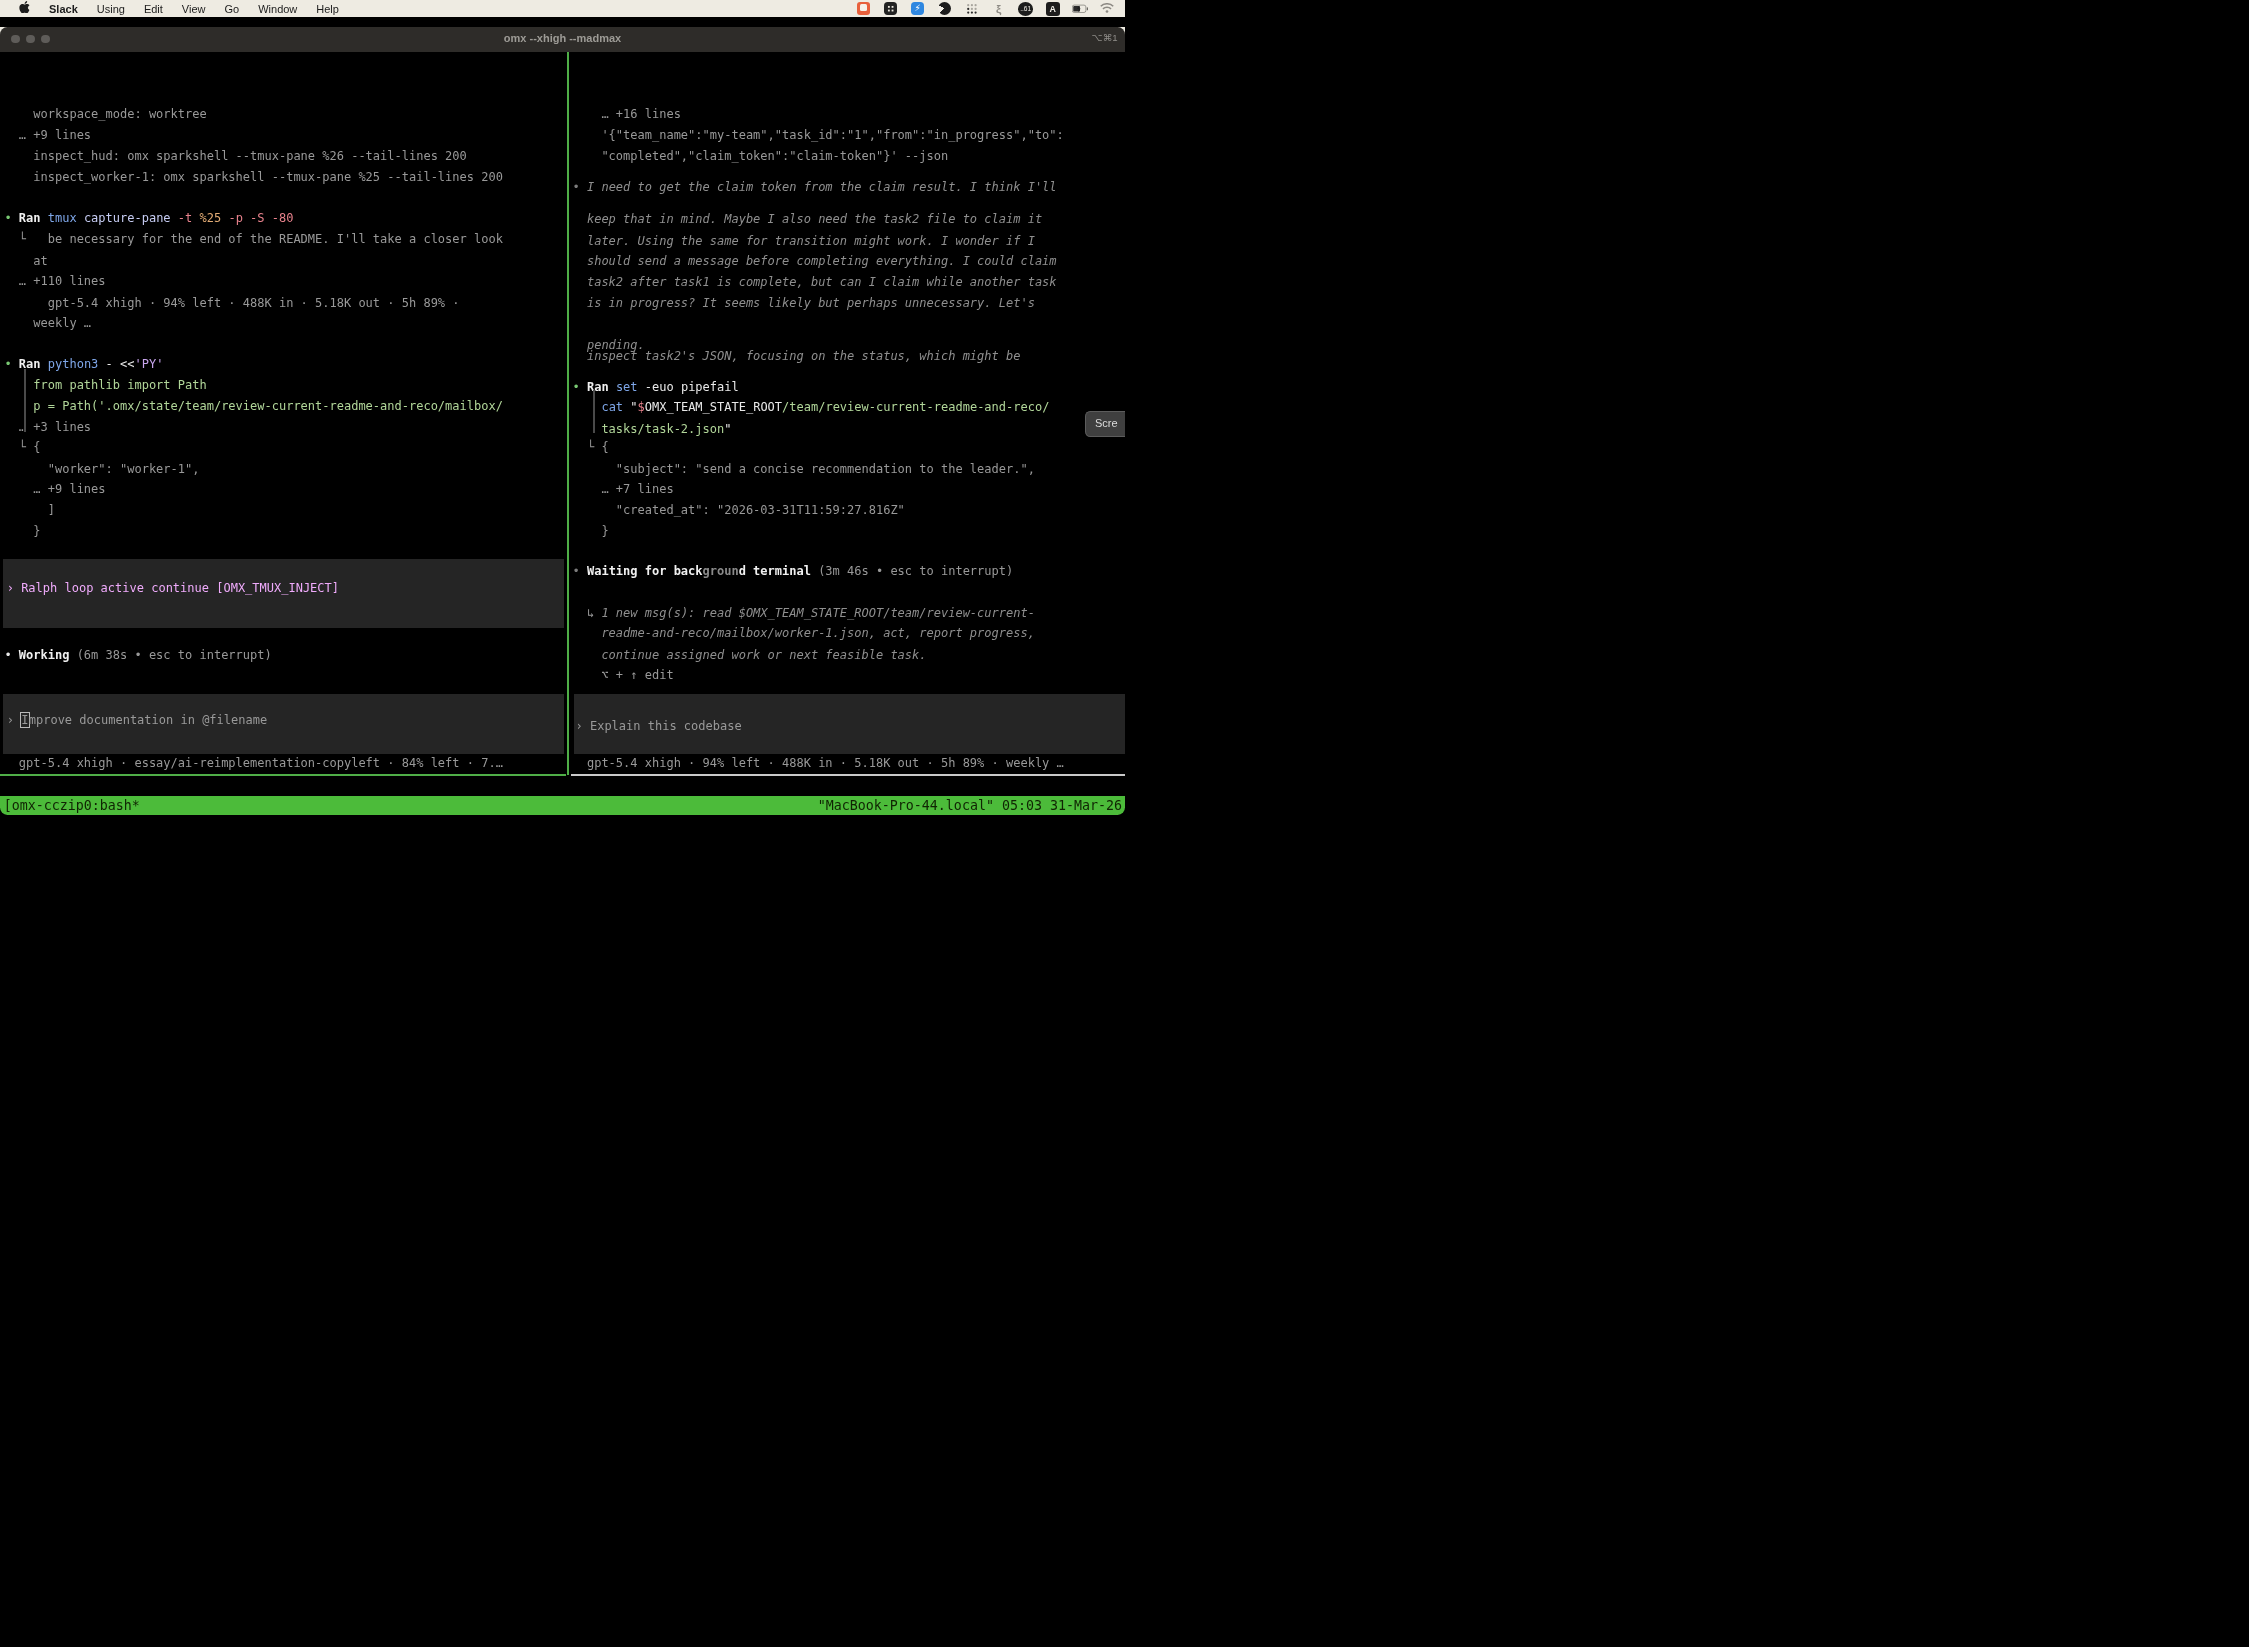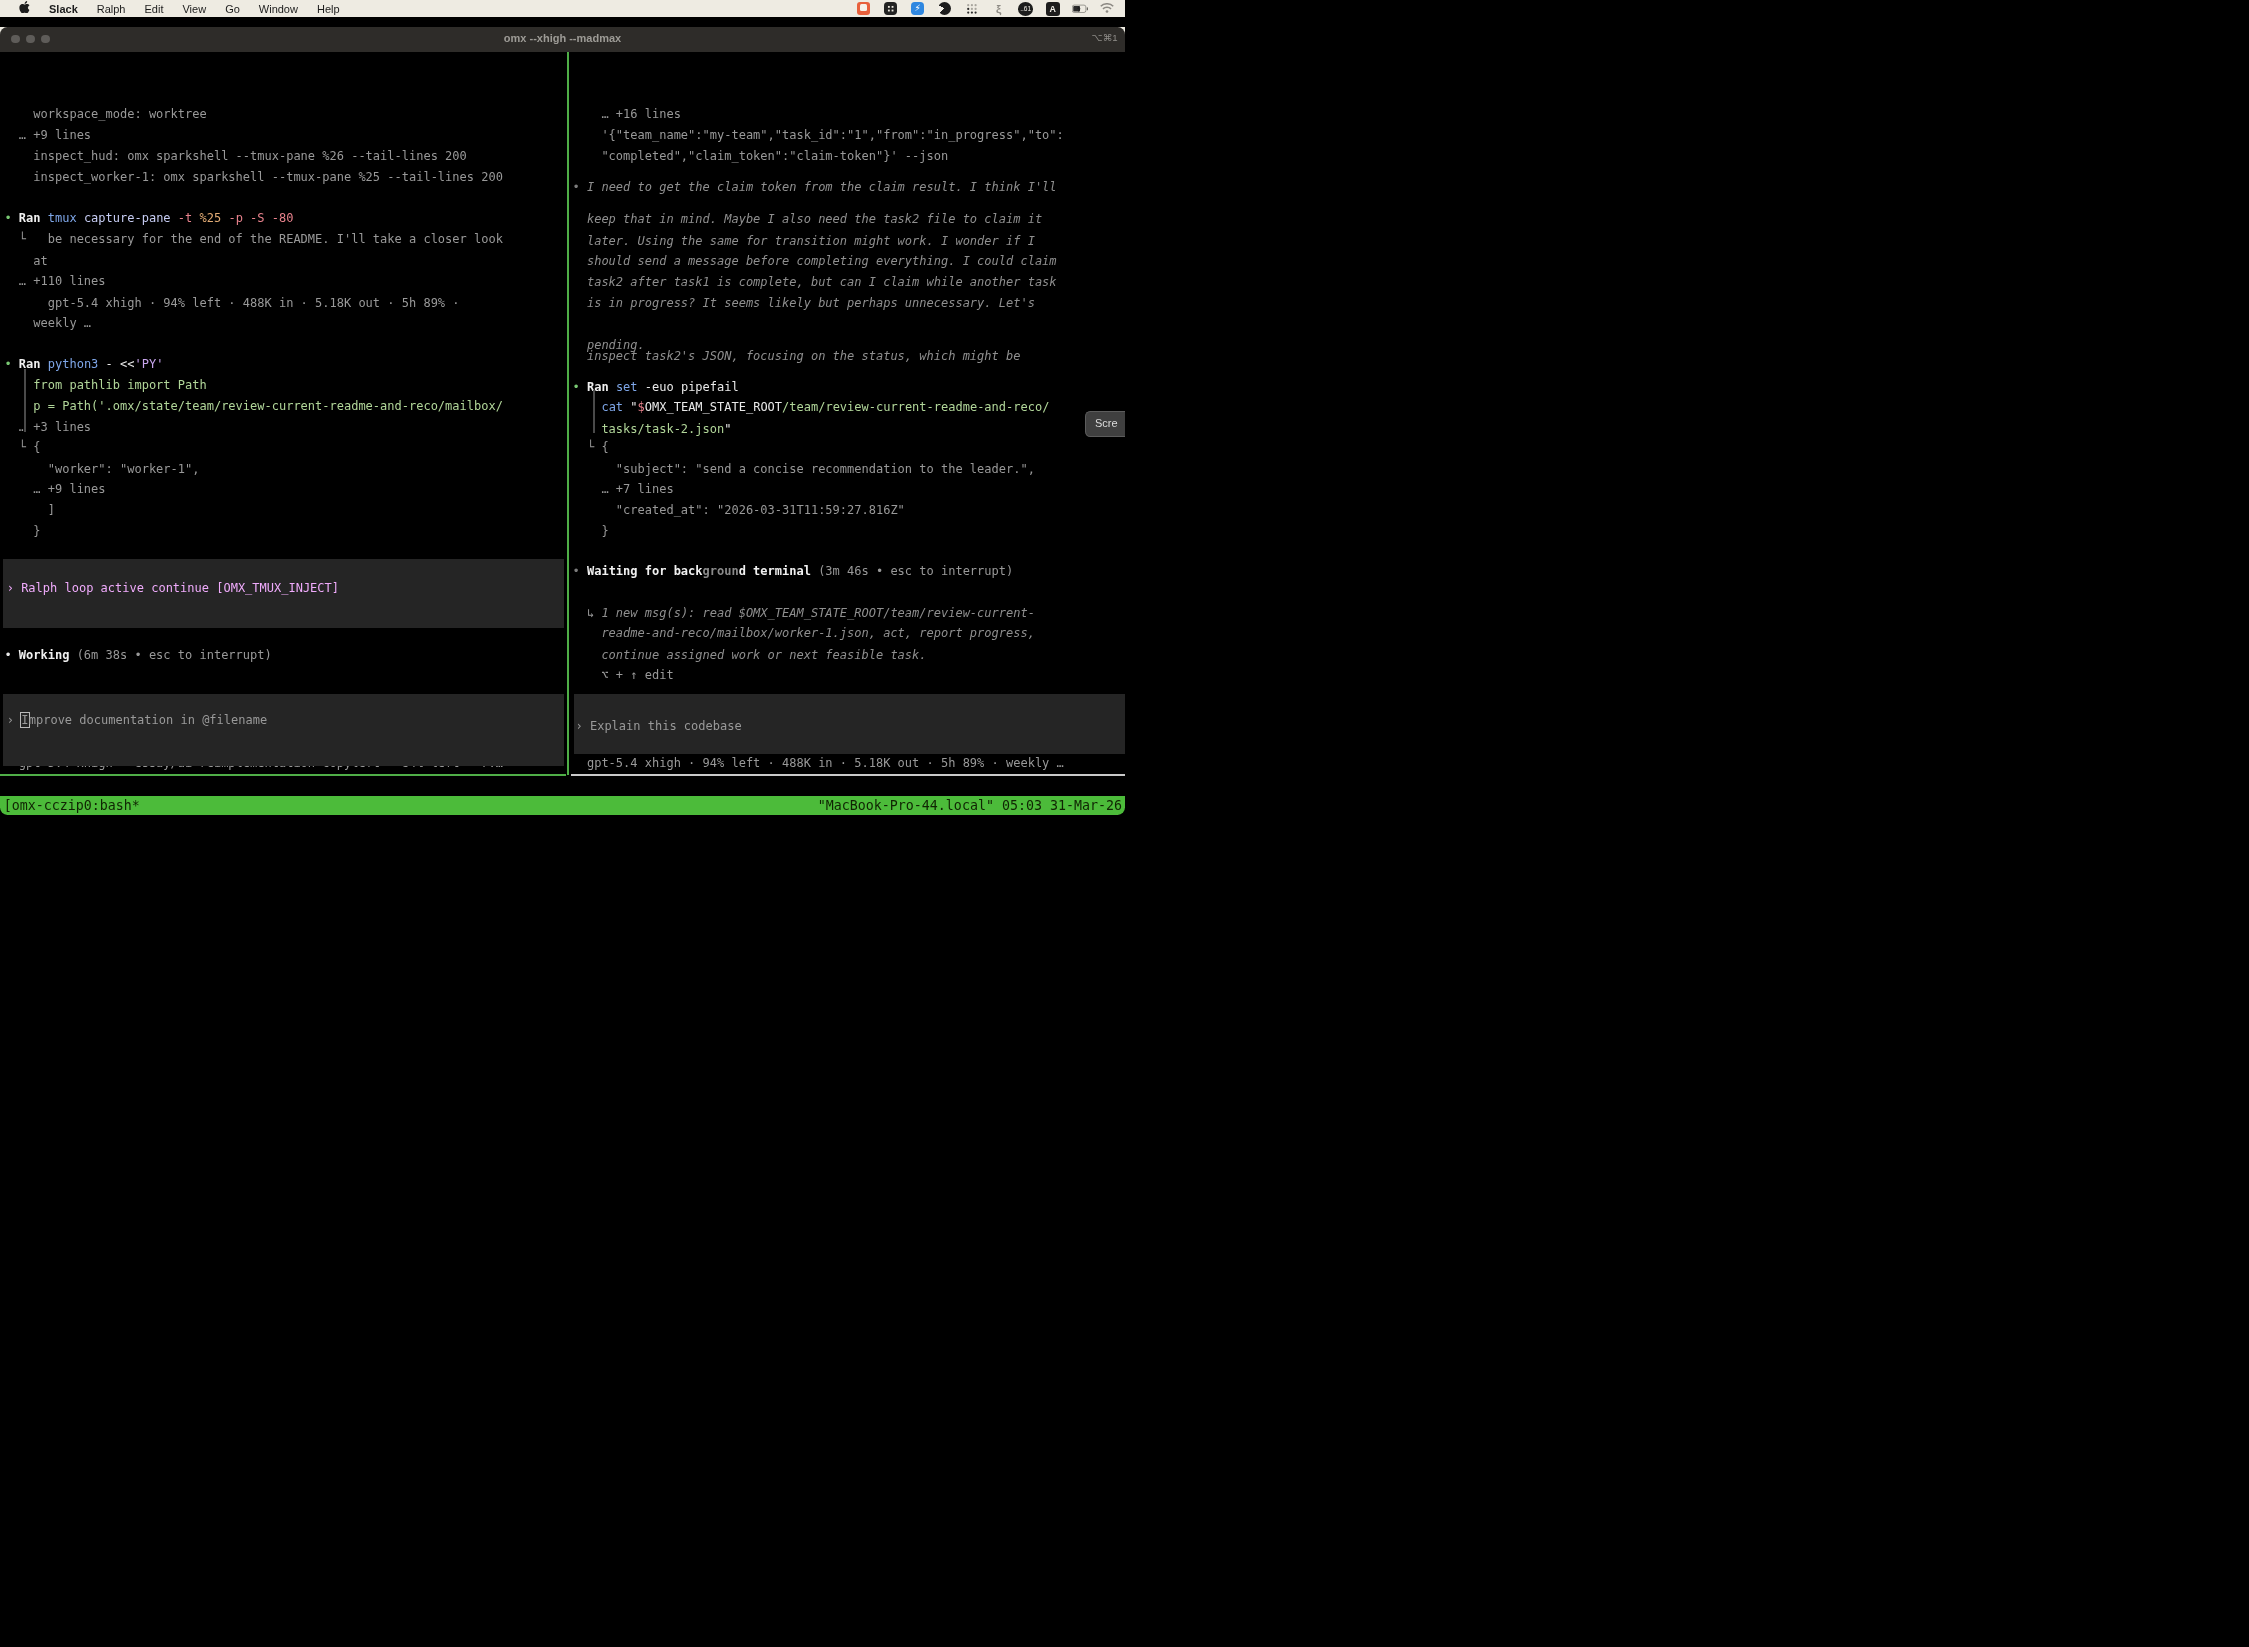--- a/index.html
+++ b/index.html
@@ -74,21 +74,21 @@
 <div id="screen">
 
   <div id="menubar">
     <div class="left">
       <span style="font-size:12.5px;">
         <svg width="11" height="12.5" viewBox="0 0 15 17">
             <path fill="#1c1c1c" d="M12.4 9c0-2.2 1.8-3.2 1.9-3.3-1-1.5-2.6-1.7-3.2-1.7-1.4-.1-2.7.8-3.4.8-.7 0-1.8-.8-2.9-.8C3.3 4 1.9 4.9 1.2 6.2c-1.5 2.6-.4 6.4 1.1 8.5.7 1 1.5 2.2 2.6 2.1 1-.1 1.4-.7 2.7-.7s1.6.7 2.8.7c1.1 0 1.9-1 2.6-2.1.8-1.2 1.1-2.4 1.2-2.4-.1 0-2.2-.9-2.2-3.3zM10.2 2.7c.6-.7 1-1.6.9-2.6-.8 0-1.9.6-2.5 1.3-.5.6-1 1.6-.9 2.5 1 .1 1.9-.5 2.5-1.2z"></path>
           </svg>
       </span>
       <span class="appname">Slack</span>
-      <span>Ralph</span>
+      <span>Using</span>
       <span>Edit</span>
       <span>View</span>
       <span>Go</span>
       <span>Window</span>
       <span>Help</span>
     </div>
     <div class="right">
       <span class="micon">
           <span class="icon-orange"></span>
         </span>
@@ -172,21 +172,21 @@
         <div class="tline" style="top: 407px;"><span class="gy">      "worker": "worker-1",</span></div>
         <div class="tline" style="top: 427px;"><span class="gy">    … +9 lines</span></div>
         <div class="tline" style="top: 448px;"><span class="gy">      ]</span></div>
         <div class="tline" style="top: 469px;"><span class="gy">    }</span></div>
         <div class="tline" style="top: 593px;"><span class="wh">• </span><span class="wb">Working</span><span class="gy"> (6m 38s • esc to interrupt)</span></div>
         <div class="tline" style="top: 701px;"><span class="gy">  gpt-5.4 xhigh · essay/ai-reimplementation-copyleft · 84% left · 7.…</span></div>
         <div class="vline" style="left: 24px; top: 317px; height: 63px;"></div>
         <div class="tbox" style="left: 3px; top: 507px; width: 561px; height: 69px;">
           <div class="tline" style="top: 19px;"><span class="lt">› Ralph loop active continue [OMX_TMUX_INJECT]</span></div>
         </div>
-        <div class="tbox" style="left: 3px; top: 642px; width: 561px; height: 72px;">
+        <div class="tbox" style="left: 3px; top: 642px; width: 561px; height: 60px;">
           <div class="tline" style="top: 15.5px;"><span class="gy">› </span><span class="cursor">I</span><span class="gy">mprove documentation in @filename</span></div>
         </div>
       </div>
     <div class="pane" id="pane-right">
         <div class="tline" style="top: 52px;"><span class="gy">    … +16 lines</span></div>
         <div class="tline" style="top: 73px;"><span class="gy">    '{"team_name":"my-team","task_id":"1","from":"in_progress","to":</span></div>
         <div class="tline" style="top: 94px;"><span class="gy">    "completed","claim_token":"claim-token"}' --json</span></div>
         <div class="tline" style="top: 125px;"><span class="bgy">• </span><span class="it">I need to get the claim token from the claim result. I think I'll</span></div>
         <div class="tline" style="top: 157px;"><span class="it">  keep that in mind. Maybe I also need the task2 file to claim it</span></div>
         <div class="tline" style="top: 179px;"><span class="it">  later. Using the same for transition might work. I wonder if I</span></div>

